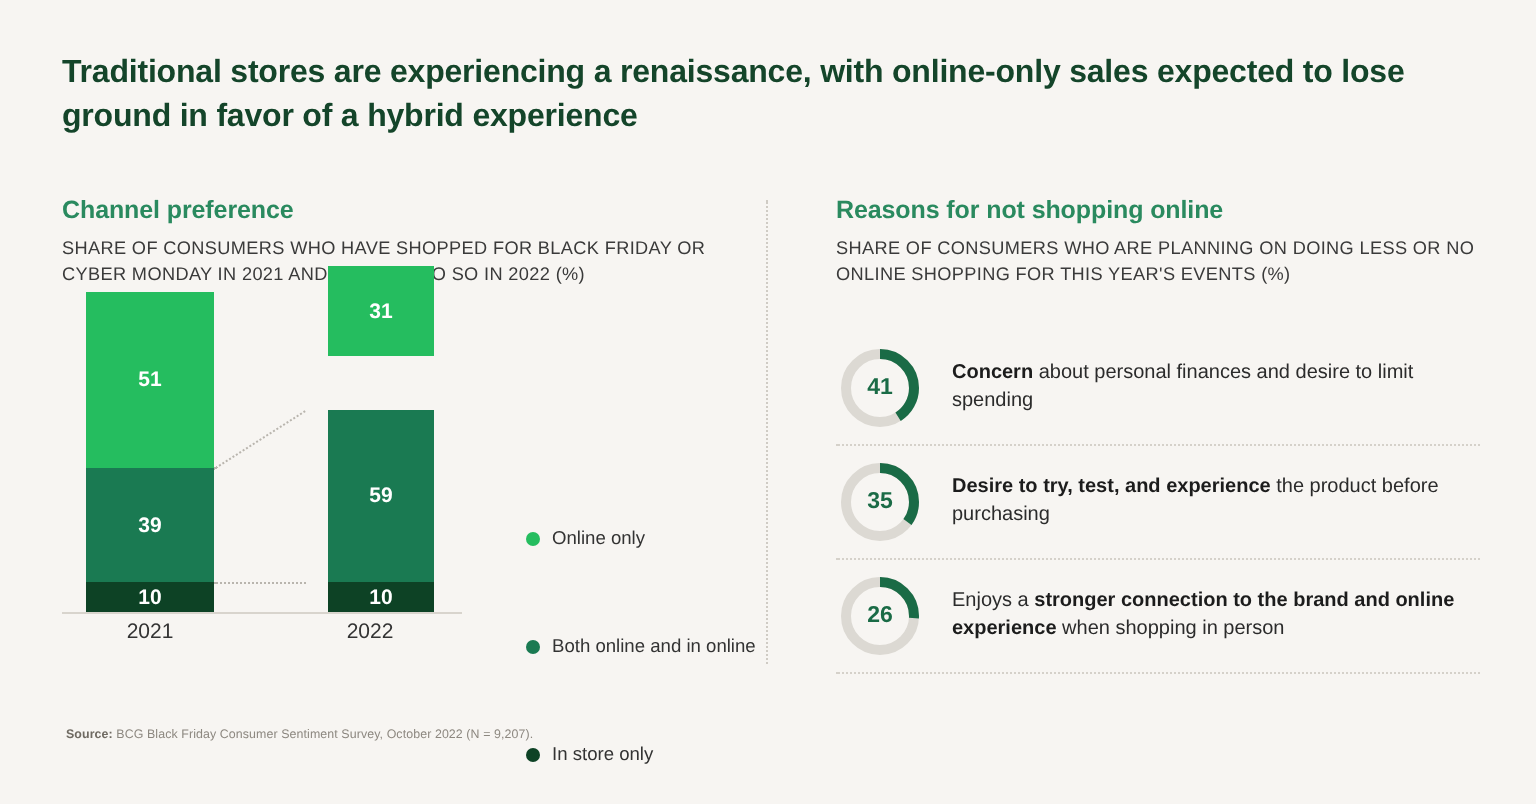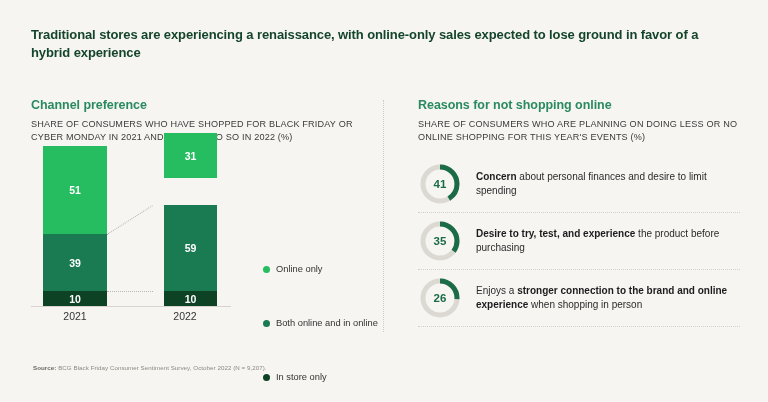--- a/index.html
+++ b/index.html
@@ -17,21 +17,21 @@
     color: #1c1c1c;
     position: relative;
   }
 
   
   .title {
     position: absolute;
     left: 31px;
     top: 26px;
     width: 690px;
-    font-size: 13px;
+    font-size: 16px;
     font-weight: bold;
     line-height: 1.38;
     color: #14452a;
     letter-spacing: -0.1px;
   }
 
   
   .panel-left  { position: absolute; left: 31px;  top: 98px; width: 340px; }
   .panel-right { position: absolute; left: 418px; top: 98px; width: 320px; }
 
@@ -155,21 +155,21 @@
   .legend-text {
     font-size: 9.3px;
     color: #333333;
     white-space: nowrap;
   }
 
   
   .donut-list {
     position: absolute;
     left: 418px;
-    top: 156px;
+    top: 166px;
     width: 322px;
   }
   .donut-row {
     display: flex;
     align-items: center;
     height: 57px;
     border-bottom: 1px dotted #d5d1ca;
   }
   .donut-row:last-child { border-bottom: 1px dotted #d5d1ca; }
 

